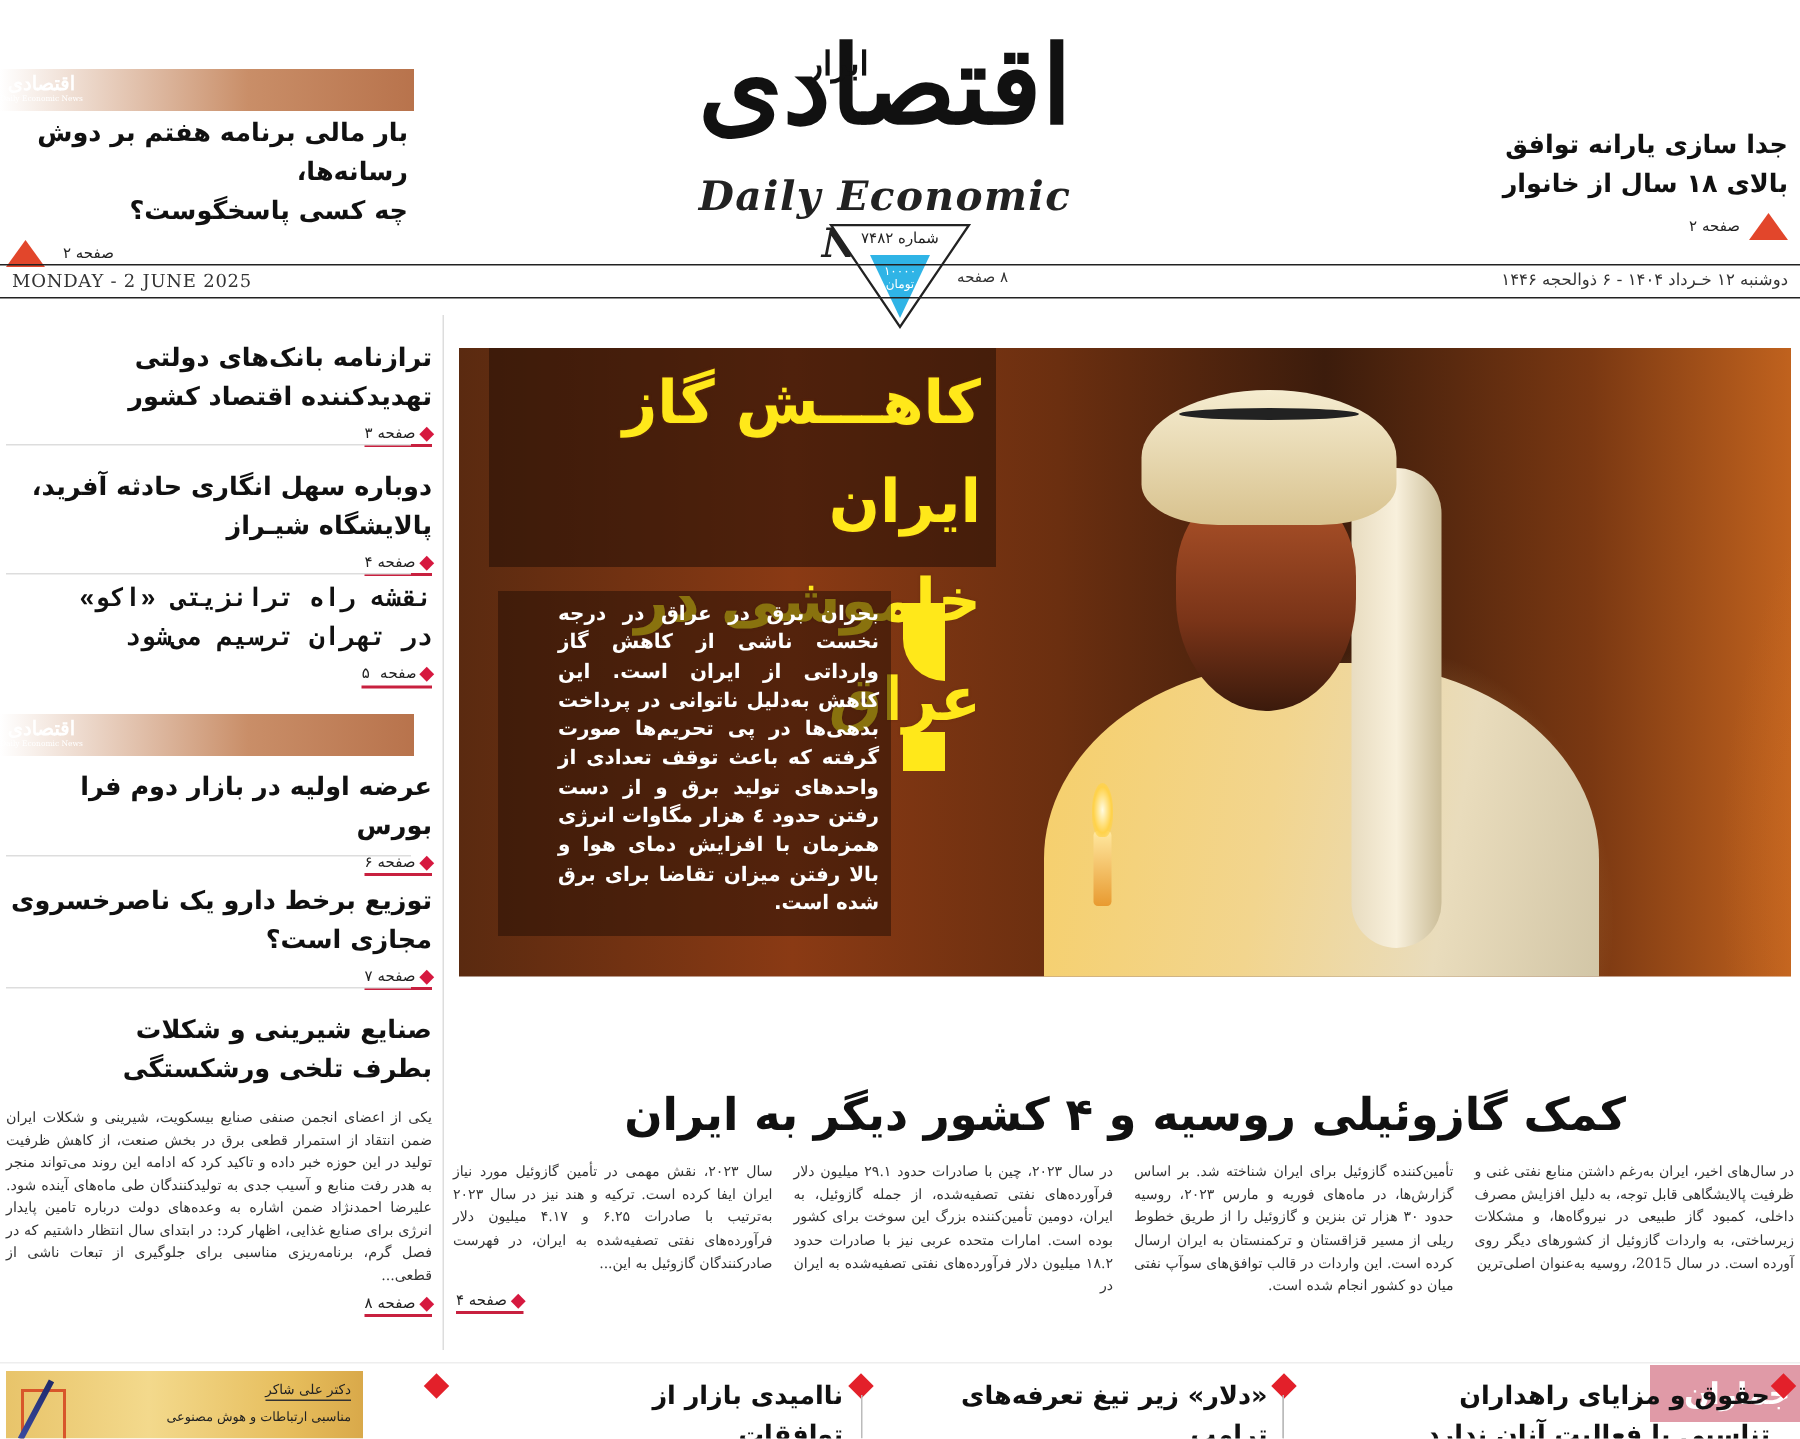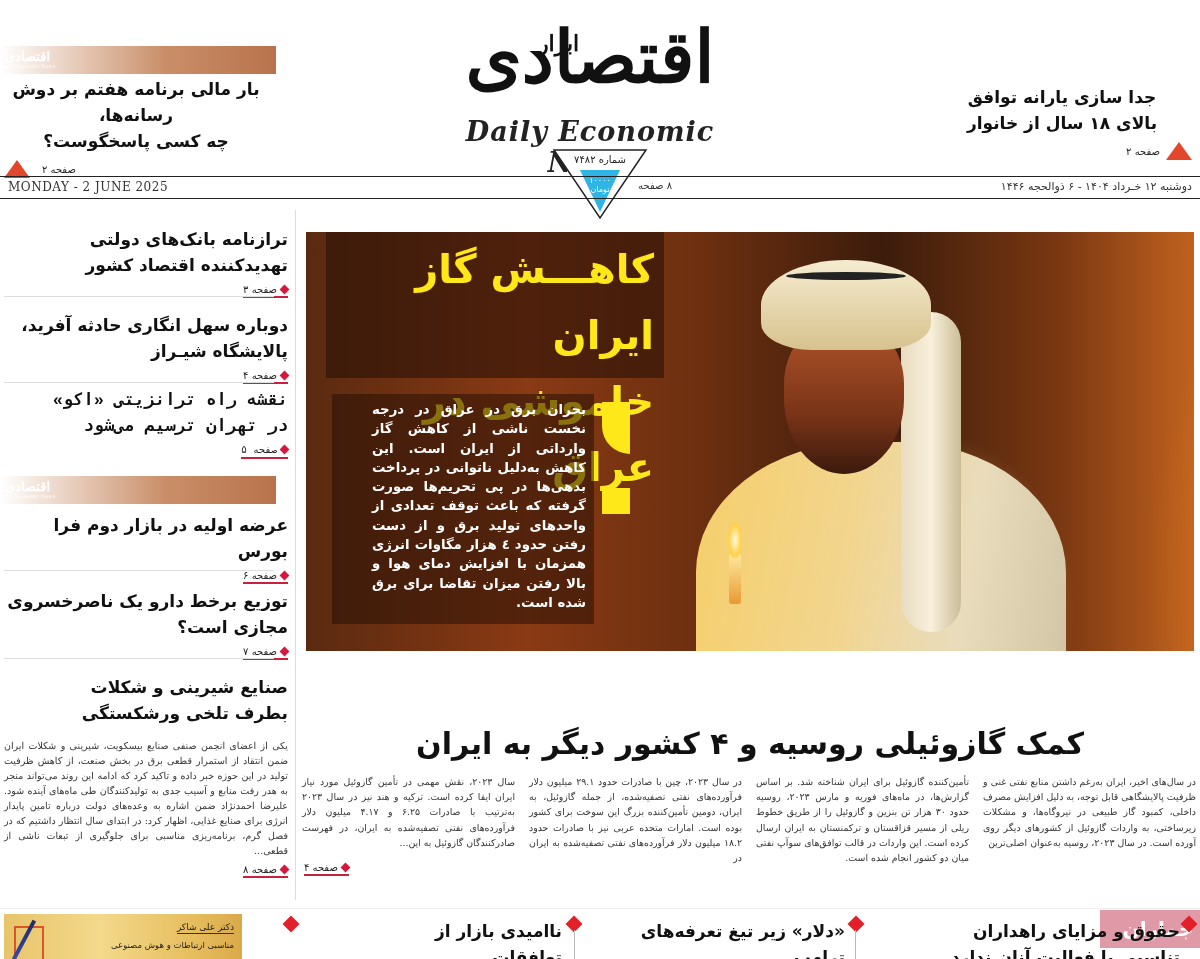--- a/index.html
+++ b/index.html
@@ -39,21 +39,21 @@
     font-size: 8px; color: #fff; line-height: 9px;
   }
   .pages-count { left: 612px; top: 180px; width: 60px; font-size: 10px; color: #333; text-align: right; }
 
   .rule { background: #222; height: 1px; }
   .date-en { left: 8px; top: 180px; font-family: "DejaVu Serif", serif; font-size: 12px; color: #333; direction: ltr; letter-spacing: 0.5px; }
   .date-fa { right: 8px; top: 180px; font-size: 11px; color: #333; }
 
   
   .top-head {
-    font-weight: bold; font-size: 17px; line-height: 26px; color: #111; text-align: center;
+    font-weight: bold; font-size: 17px; line-height: 26px; color: #111; text-align: right;
   }
   .page-ref { font-size: 10px; color: #222; display: flex; align-items: center; gap: 6px; }
   .tri-red {
     width: 0; height: 0; border-left: 13px solid transparent; border-right: 13px solid transparent;
     border-bottom: 18px solid #e2462b;
   }
   .brand-strip {
     height: 28px; background: linear-gradient(to right, rgba(255,255,255,0), #c98e68 60%, #b8734c);
     display: flex; justify-content: flex-end; align-items: center; padding-right: 6px;
   }
@@ -326,21 +326,21 @@
   </div>
 
   <div class="photo-ref">
     <span class="diamond-y"></span>
     <span>صفحه ۴</span>
   </div>
 </div>
 
 <div class="abs main-hl">کمک گازوئیلی روسیه و ۴ کشور دیگر به ایران</div>
 <div class="abs main-cols">
-  <div class="col">در سال‌های اخیر، ایران به‌رغم داشتن منابع نفتی غنی و ظرفیت پالایشگاهی قابل توجه، به دلیل افزایش مصرف داخلی، کمبود گاز طبیعی در نیروگاه‌ها، و مشکلات زیرساختی، به واردات گازوئیل از کشورهای دیگر روی آورده است. در سال ۲۰۲۳، روسیه به‌عنوان اصلی‌ترین</div>
+  <div class="col">در سال‌های اخیر، ایران به‌رغم داشتن منابع نفتی غنی و ظرفیت پالایشگاهی قابل توجه، به دلیل افزایش مصرف داخلی، کمبود گاز طبیعی در نیروگاه‌ها، و مشکلات زیرساختی، به واردات گازوئیل از کشورهای دیگر روی آورده است. در سال 2015، روسیه به‌عنوان اصلی‌ترین</div>
   <div class="col">تأمین‌کننده گازوئیل برای ایران شناخته شد. بر اساس گزارش‌ها، در ماه‌های فوریه و مارس ۲۰۲۳، روسیه حدود ۳۰ هزار تن بنزین و گازوئیل را از طریق خطوط ریلی از مسیر قزاقستان و ترکمنستان به ایران ارسال کرده است. این واردات در قالب توافق‌های سوآپ نفتی میان دو کشور انجام شده است.</div>
   <div class="col">در سال ۲۰۲۳، چین با صادرات حدود ۲۹.۱ میلیون دلار فرآورده‌های نفتی تصفیه‌شده، از جمله گازوئیل، به ایران، دومین تأمین‌کننده بزرگ این سوخت برای کشور بوده است. امارات متحده عربی نیز با صادرات حدود ۱۸.۲ میلیون دلار فرآورده‌های نفتی تصفیه‌شده به ایران در</div>
   <div class="col">سال ۲۰۲۳، نقش مهمی در تأمین گازوئیل مورد نیاز ایران ایفا کرده است. ترکیه و هند نیز در سال ۲۰۲۳ به‌ترتیب با صادرات ۶.۲۵ و ۴.۱۷ میلیون دلار فرآورده‌های نفتی تصفیه‌شده به ایران، در فهرست صادرکنندگان گازوئیل به این...</div>
 </div>
 <div class="abs main-ref">
   <span class="diamond"></span>
   <span>صفحه ۴</span>
 </div>
 
 <div class="abs bottom-sep"></div>

